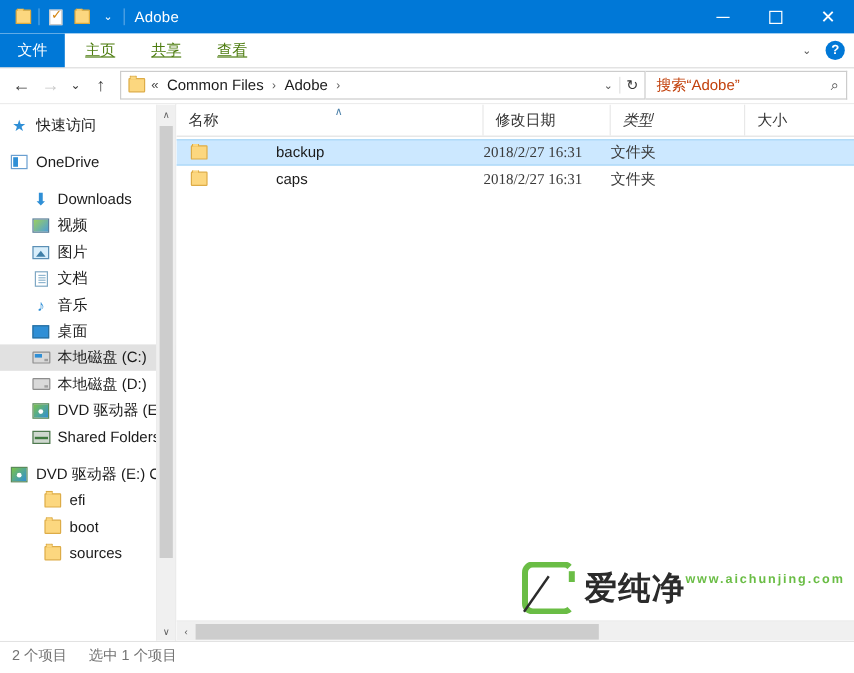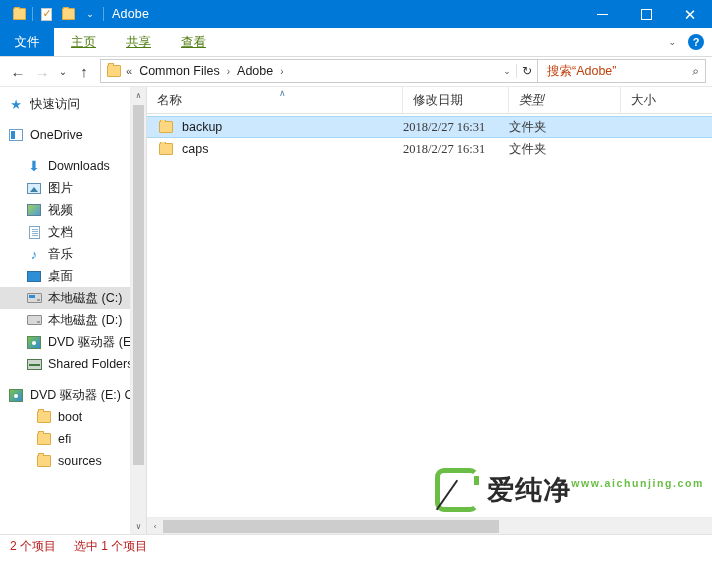--- a/index.html
+++ b/index.html
@@ -511,20 +511,21 @@
   }
   .row.selected {
     background: #cce8ff;
     border-top: 1px solid #a8d6f7;
     border-bottom: 1px solid #a8d6f7;
   }
   .cell {
     box-sizing: border-box;
     overflow: hidden;
     white-space: nowrap;
+    gap: 48px;
   }
   .cell-name {
     width: 256px;
     display: flex;
     align-items: center;
     padding-left: 12px;
   }
   .cell-name .ico-folder { margin-right: 9px; flex: none; }
   .cell-date { width: 106px; color: #3a3a3a; font-family: Liberation Serif, serif; }
   .cell-type { width: 112px; color: #3a3a3a; }
@@ -555,21 +556,21 @@
   }
 
   
   .statusbar {
     height: 23px;
     border-top: 1px solid #e2e2e2;
     background: #ffffff;
     display: flex;
     align-items: center;
     font-size: 12px;
-    color: #b91c1c;
+    color: #737373;
     padding-left: 10px;
     box-sizing: border-box;
   }
   .status-sep { width: 18px; }
 
   
   .watermark {
     position: absolute;
     right: 8px;
     bottom: 22px;
@@ -713,29 +714,29 @@
           </div>
           <div class="nav-gap"></div>
           <div class="nav-item indent1">
             <span class="ico">
               <span class="ico-download">⬇</span>
             </span>
             <span class="nav-label">Downloads</span>
           </div>
           <div class="nav-item indent1">
             <span class="ico">
+              <span class="ico-video"></span>
+            </span>
+            <span class="nav-label">视频</span>
+          </div>
+          <div class="nav-item indent1">
+            <span class="ico">
               <span class="ico-picture"></span>
             </span>
             <span class="nav-label">图片</span>
-          </div>
-          <div class="nav-item indent1">
-            <span class="ico">
-              <span class="ico-video"></span>
-            </span>
-            <span class="nav-label">视频</span>
           </div>
           <div class="nav-item indent1">
             <span class="ico">
               <span class="ico-doc"></span>
             </span>
             <span class="nav-label">文档</span>
           </div>
           <div class="nav-item indent1">
             <span class="ico">
               <span class="ico-music">♪</span>
@@ -776,27 +777,27 @@
           <div class="nav-item">
             <span class="ico">
               <span class="ico-dvd"></span>
             </span>
             <span class="nav-label">DVD 驱动器 (E:) C</span>
           </div>
           <div class="nav-item indent2">
             <span class="ico">
               <span class="ico-folder"></span>
             </span>
+            <span class="nav-label">efi</span>
+          </div>
+          <div class="nav-item indent2">
+            <span class="ico">
+              <span class="ico-folder"></span>
+            </span>
             <span class="nav-label">boot</span>
-          </div>
-          <div class="nav-item indent2">
-            <span class="ico">
-              <span class="ico-folder"></span>
-            </span>
-            <span class="nav-label">efi</span>
           </div>
           <div class="nav-item indent2">
             <span class="ico">
               <span class="ico-folder"></span>
             </span>
             <span class="nav-label">sources</span>
           </div>
         </div>
       <div class="sb-vscroll">
         <div class="sb-arrow">∧</div>

